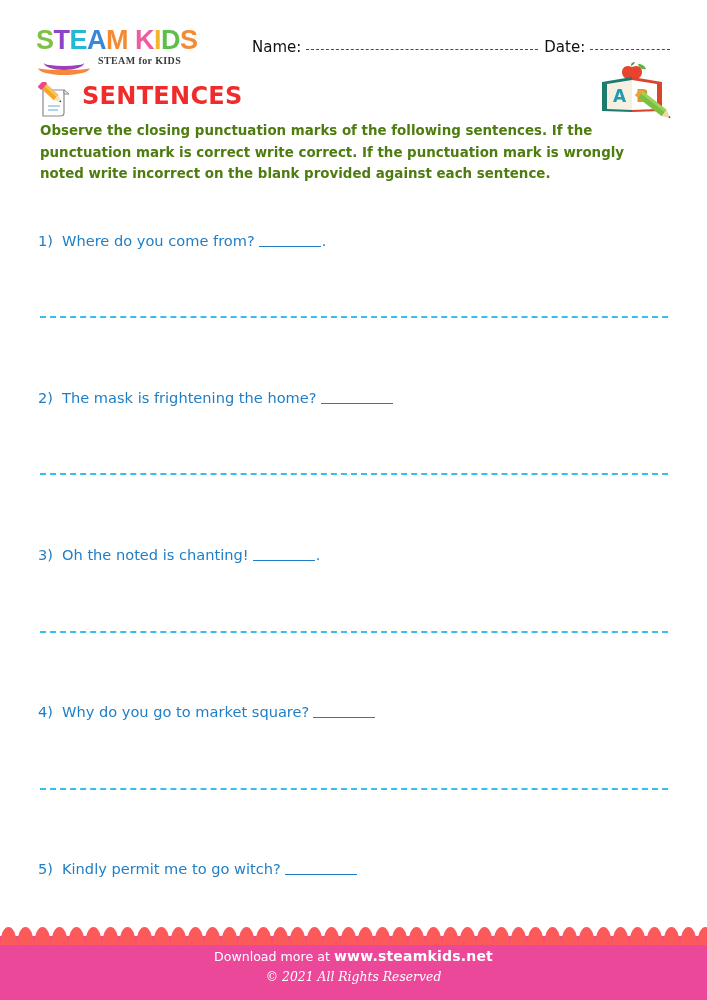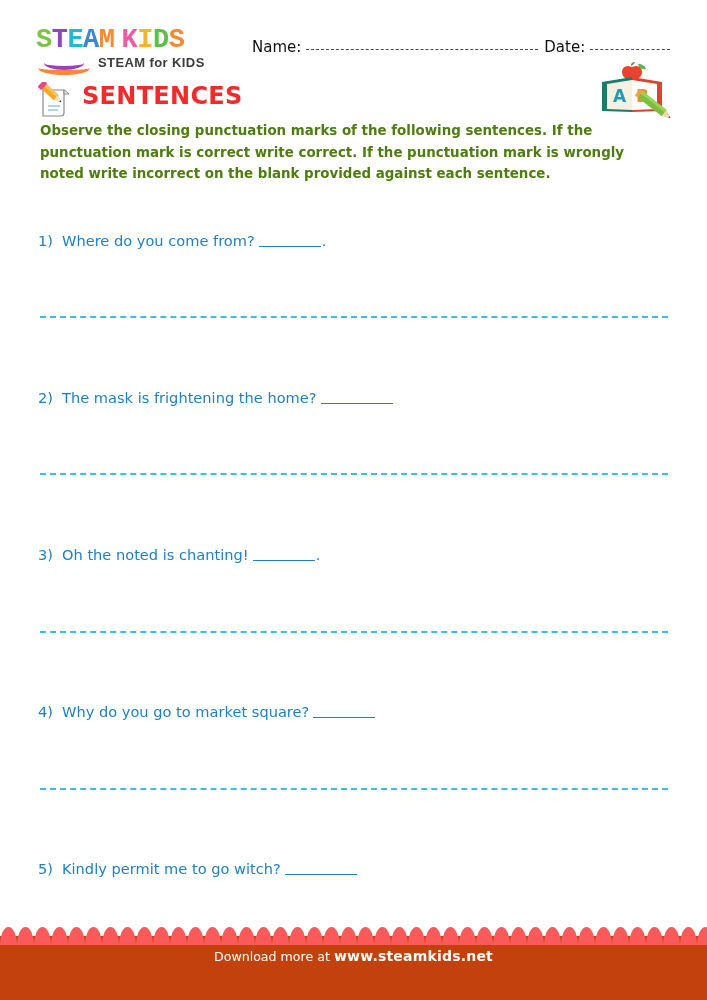--- a/index.html
+++ b/index.html
@@ -30,21 +30,21 @@
     height: 78px;
   }
   .logo-block {
     position: absolute;
     left: 36px;
     top: 26px;
     width: 210px;
     height: 48px;
   }
   .logo-word {
-    font-family: Liberation Mono, monospace;
+    font-family: Liberation Sans, sans-serif;
     font-weight: bold;
     font-size: 27px;
     letter-spacing: -0.5px;
     line-height: 28px;
     white-space: nowrap;
   }
   .logo-word span { display: inline-block; }
   .lg-s1 { color: #7dc242; }
   .lg-t  { color: #8e44c9; }
   .lg-e  { color: #23b9d4; }
@@ -74,23 +74,23 @@
     position: absolute;
     left: 0px; top: 4px;
     width: 52px; height: 14px;
     border-bottom: 5px solid #f5883a;
     border-radius: 0 0 52px 52px / 0 0 14px 14px;
   }
   .logo-tagline {
     position: absolute;
     left: 62px;
     top: 29px;
-    font-family: Liberation Sans, sans-serif;
+    font-family: Liberation Serif, serif;
     font-weight: bold;
-    font-size: 13px;
+    font-size: 10px;
     letter-spacing: 0.4px;
     color: #3c3c3c;
     white-space: nowrap;
   }
 
   .name-date {
     position: absolute;
     left: 252px;
     top: 38px;
     width: 430px;
@@ -337,21 +337,21 @@
       <span class="qnum">4)</span><span>Why do you go to market square?</span><span class="qblank" style="width:62px"></span><span></span>
     </div>
     <div class="sep" style="top: 788px; border-top-color: rgb(55, 189, 240);"></div>
 
     <div class="qitem" style="top:860px">
       <span class="qnum">5)</span><span>Kindly permit me to go witch?</span><span class="qblank" style="width:72px"></span><span></span>
     </div>
 
   </div>
 
-  <div class="footer" style="background: #c2410c;">
+  <div class="footer" style="background: #ec4899;">
     <div class="scallop">
         <div class="bump" style="left: 0px; background: rgb(252, 90, 90);"></div>
         <div class="bump" style="left: 17px; background: rgb(252, 90, 90);"></div>
         <div class="bump" style="left: 34px; background: rgb(252, 90, 90);"></div>
         <div class="bump" style="left: 51px; background: rgb(252, 90, 90);"></div>
         <div class="bump" style="left: 68px; background: rgb(252, 90, 90);"></div>
         <div class="bump" style="left: 85px; background: rgb(252, 90, 90);"></div>
         <div class="bump" style="left: 102px; background: rgb(252, 90, 90);"></div>
         <div class="bump" style="left: 119px; background: rgb(252, 90, 90);"></div>
         <div class="bump" style="left: 136px; background: rgb(252, 90, 90);"></div>
@@ -386,15 +386,16 @@
         <div class="bump" style="left: 629px; background: rgb(252, 90, 90);"></div>
         <div class="bump" style="left: 646px; background: rgb(252, 90, 90);"></div>
         <div class="bump" style="left: 663px; background: rgb(252, 90, 90);"></div>
         <div class="bump" style="left: 680px; background: rgb(252, 90, 90);"></div>
         <div class="bump" style="left: 697px; background: rgb(252, 90, 90);"></div>
       </div>
     <div class="footer-line1">
       <span>Download more at</span>
       <span class="bold">www.steamkids.net</span>
     </div>
+    <div class="footer-line2">© 2021 All Rights Reserved</div>
   </div>
 
 </div>
 
 </body></html>

